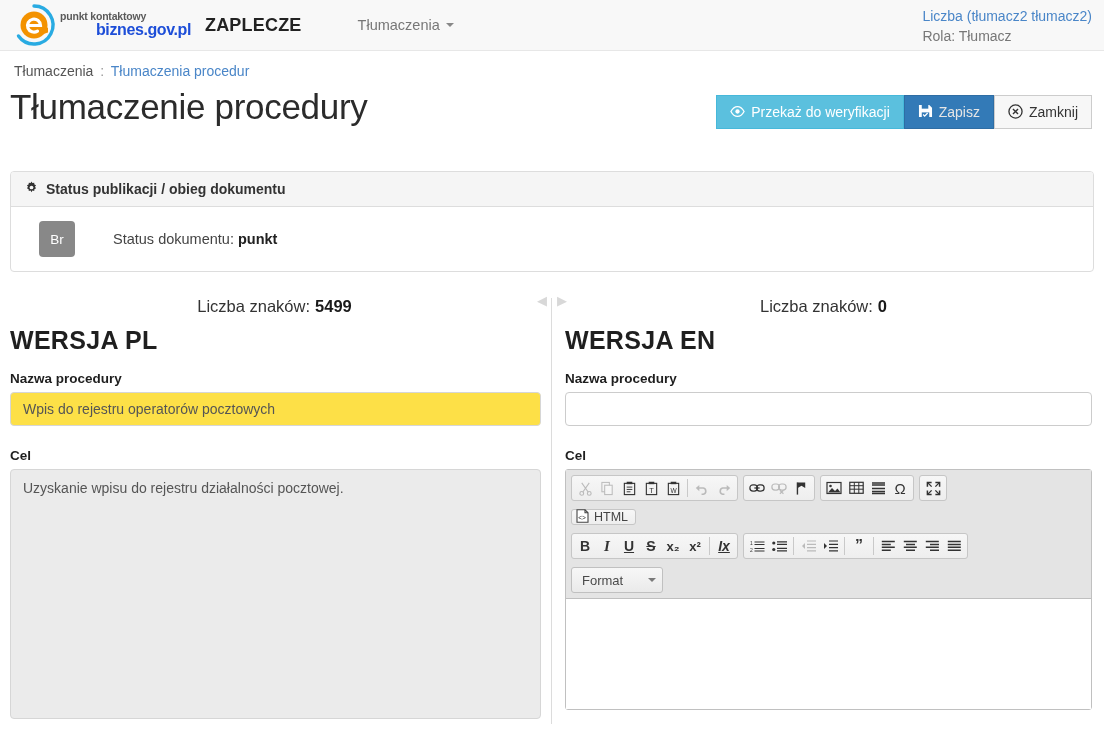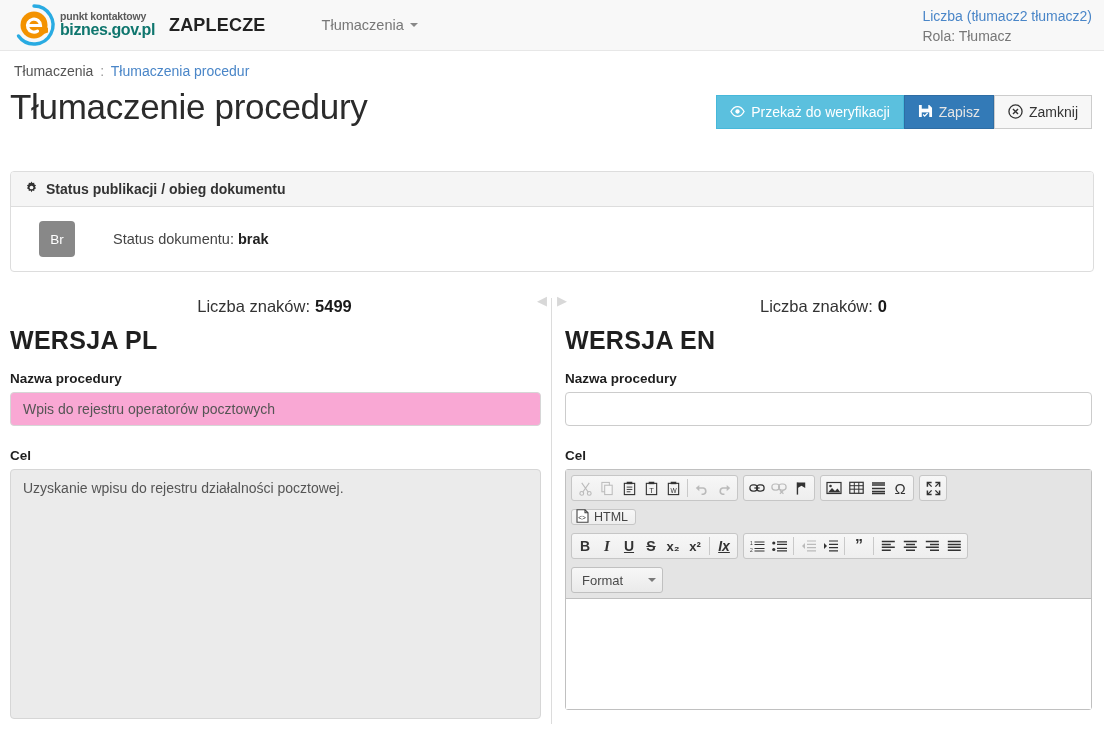--- a/index.html
+++ b/index.html
@@ -25,22 +25,22 @@
   }
   .brand-block { display: flex; align-items: center; }
   .logo-wrap { display: flex; align-items: center; }
   .logo-mark { width: 48px; height: 44px; display: block; }
   .logo-text { margin-left: 2px; line-height: 1.05; }
   .logo-top {
     font-size: 10.5px; font-weight: bold; color: #5a5a5a;
     letter-spacing: -0.2px; white-space: nowrap;
   }
   .logo-bottom {
-    font-size: 16px; font-weight: bold; color: #0f766e;
-    letter-spacing: -0.4px; white-space: nowrap;
+    font-size: 16px; font-weight: bold; color: #1d4ed8;
+    letter-spacing: -0.4px; white-space: nowrap; margin-left: 36px;
   }
   .zaplecze {
     margin-left: 14px;
     font-size: 18px;
     font-weight: bold;
     color: #222222;
     letter-spacing: 0.2px;
   }
   .nav-menu { margin-left: 48px; display: flex; align-items: center; }
   .nav-item {
@@ -205,21 +205,21 @@
     font-size: 13.5px;
     font-weight: bold;
     color: #1f1f1f;
     margin-bottom: 6px;
   }
   .input-ro {
     width: 100%;
     height: 34px;
     border: 1px solid #d6d6d6;
     border-radius: 4px;
-    background: #f9a8d4;
+    background: #fde047;
     color: #555555;
     font-size: 14px;
     padding: 0 12px;
     display: flex;
     align-items: center;
   }
   .input-empty {
     width: 100%;
     height: 34px;
     border: 1px solid #cccccc;
@@ -412,21 +412,21 @@
         <path d="M8 0.5 l1.1 2 2.2 -0.5 0.3 2.2 2 1.1 -1.3 1.8 1.3 1.8 -2 1.1 -0.3 2.2 -2.2 -0.5 -1.1 2 -1.1 -2 -2.2 0.5 -0.3 -2.2 -2 -1.1 1.3 -1.8 -1.3 -1.8 2 -1.1 0.3 -2.2 2.2 0.5 z" fill="#333333"></path>
         <circle cx="8" cy="8" r="2.3" fill="#f5f5f5"></circle>
       </svg>
     </span>
     <span>Status publikacji / obieg dokumentu</span>
   </div>
   <div class="panel-body">
     <div class="status-badge">Br</div>
     <div class="status-text">
       <span>Status dokumentu:</span>
-      <b>brak</b>
+      <b>punkt</b>
     </div>
   </div>
 </div>
 
 <div class="counter-row">
   <div class="counter-cell">
     <span>Liczba znaków:</span>
     <b>5499</b>
   </div>
   <div class="counter-cell">

